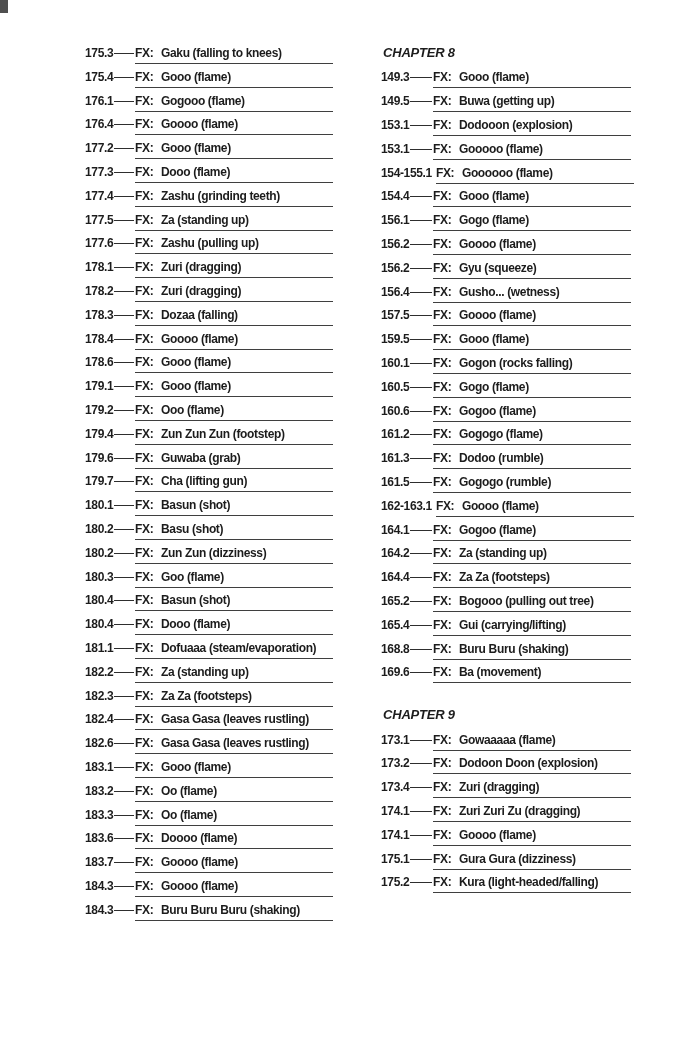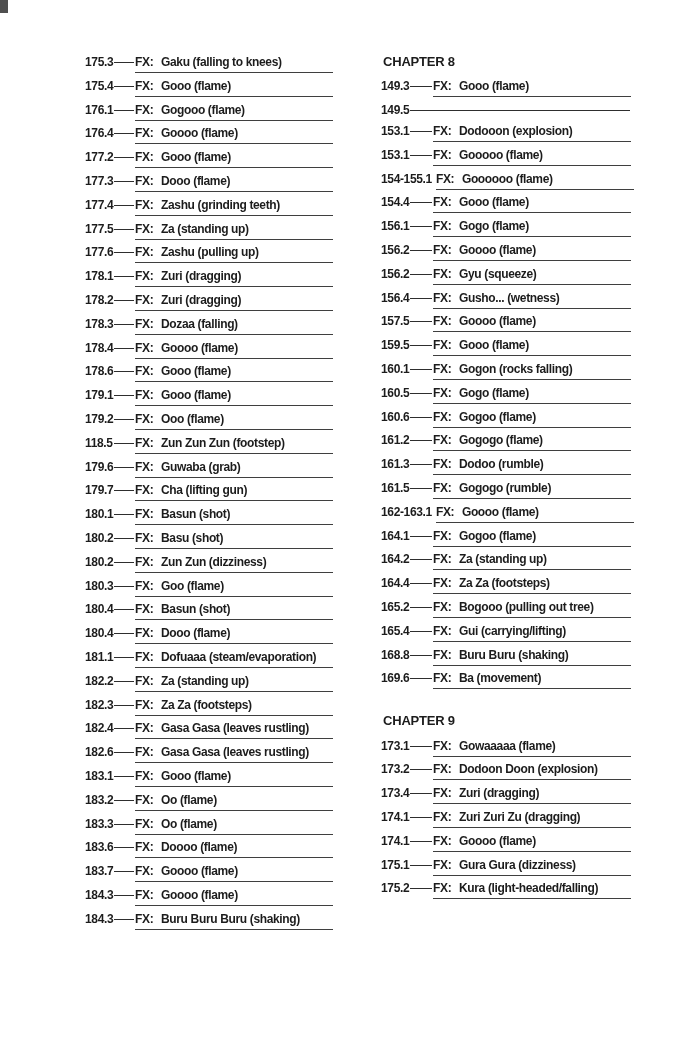--- a/index.html
+++ b/index.html
@@ -19,21 +19,21 @@
   #scan-artifact {
     position: absolute;
     left: 0;
     top: 0;
     width: 8px;
     height: 13px;
     background: #4f4f4f;
   }
   .fx-column {
     position: absolute;
-    top: 54px;
+    top: 45px;
   }
   #left-column  { left: 85px;  width: 248px; }
   #right-column { left: 381px; width: 250px; }
 
   .fx-row {
     display: flex;
     align-items: flex-start;
     margin-bottom: 4.8px;
     font-size: 12px;
     letter-spacing: -0.35px;
@@ -69,20 +69,21 @@
     display: inline-block;
     width: 26px;
   }
   .chapter-header {
     height: 16px;
     line-height: 16px;
     margin-bottom: 8.4px;
     font-size: 13px;
     letter-spacing: -0.2px;
     padding-left: 2px;
+    font-style: italic;
   }
   .section-gap { height: 19.2px; }
 </style>
 </head>
 <body>
 
 <div id="scan-artifact"></div>
 
 <div id="left-column" class="fx-column">
     <div class="fx-row">
@@ -159,21 +160,21 @@
       <span class="fx-page">179.1</span>
       <span class="fx-leader"></span>
       <span class="fx-content"><span class="fx-label">FX:</span><span class="fx-sound">Gooo (flame)</span></span>
     </div>
     <div class="fx-row">
       <span class="fx-page">179.2</span>
       <span class="fx-leader"></span>
       <span class="fx-content"><span class="fx-label">FX:</span><span class="fx-sound">Ooo (flame)</span></span>
     </div>
     <div class="fx-row">
-      <span class="fx-page">118.5</span>
+      <span class="fx-page">179.4</span>
       <span class="fx-leader"></span>
       <span class="fx-content"><span class="fx-label">FX:</span><span class="fx-sound">Zun Zun Zun (footstep)</span></span>
     </div>
     <div class="fx-row">
       <span class="fx-page">179.6</span>
       <span class="fx-leader"></span>
       <span class="fx-content"><span class="fx-label">FX:</span><span class="fx-sound">Guwaba (grab)</span></span>
     </div>
     <div class="fx-row">
       <span class="fx-page">179.7</span>
@@ -274,20 +275,21 @@
 <div id="right-column" class="fx-column">
     <div class="chapter-header">CHAPTER 8</div>
     <div class="fx-row">
       <span class="fx-page">149.3</span>
       <span class="fx-leader"></span>
       <span class="fx-content"><span class="fx-label">FX:</span><span class="fx-sound">Gooo (flame)</span></span>
     </div>
     <div class="fx-row">
       <span class="fx-page">149.5</span>
       <span class="fx-leader"></span>
+      <span class="fx-content"><span class="fx-label">FX:</span><span class="fx-sound">Buwa (getting up)</span></span>
     </div>
     <div class="fx-row">
       <span class="fx-page">153.1</span>
       <span class="fx-leader"></span>
       <span class="fx-content"><span class="fx-label">FX:</span><span class="fx-sound">Dodooon (explosion)</span></span>
     </div>
     <div class="fx-row">
       <span class="fx-page">153.1</span>
       <span class="fx-leader"></span>
       <span class="fx-content"><span class="fx-label">FX:</span><span class="fx-sound">Gooooo (flame)</span></span>

